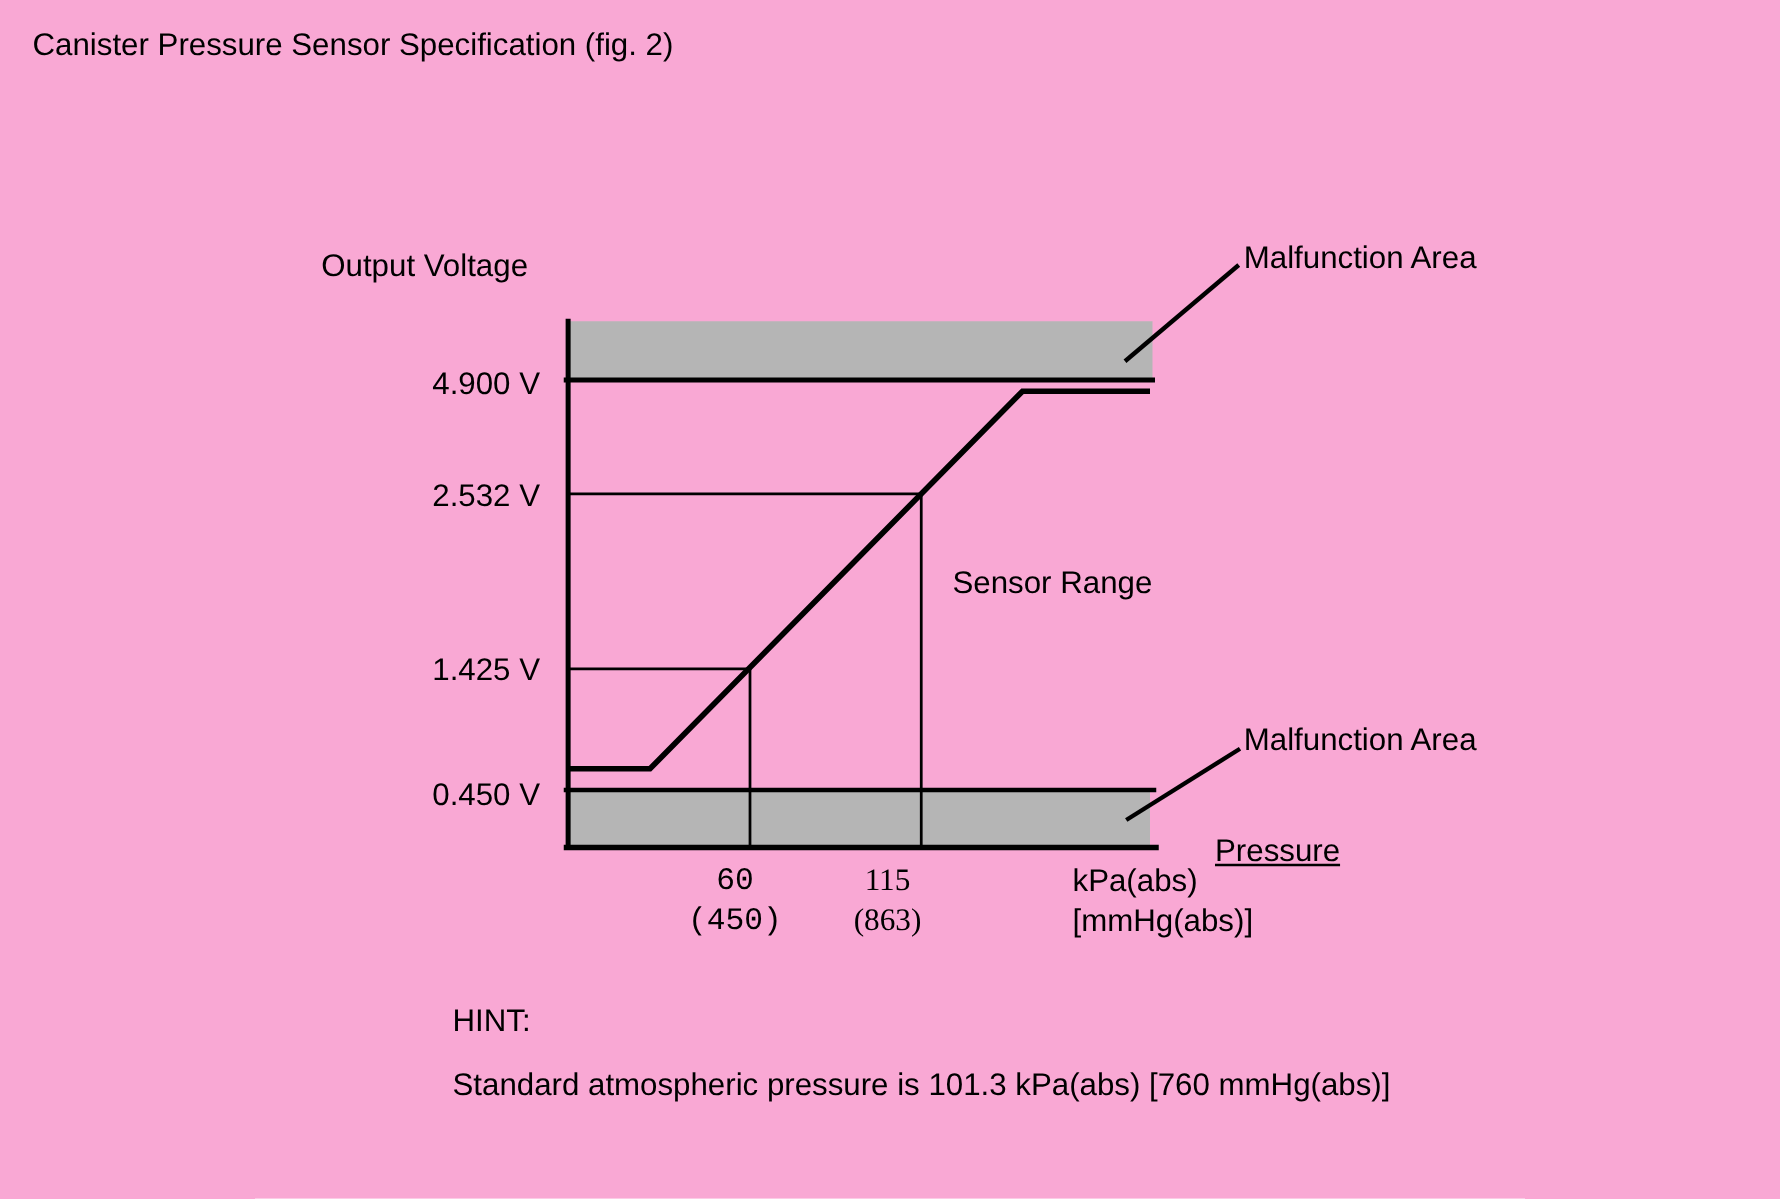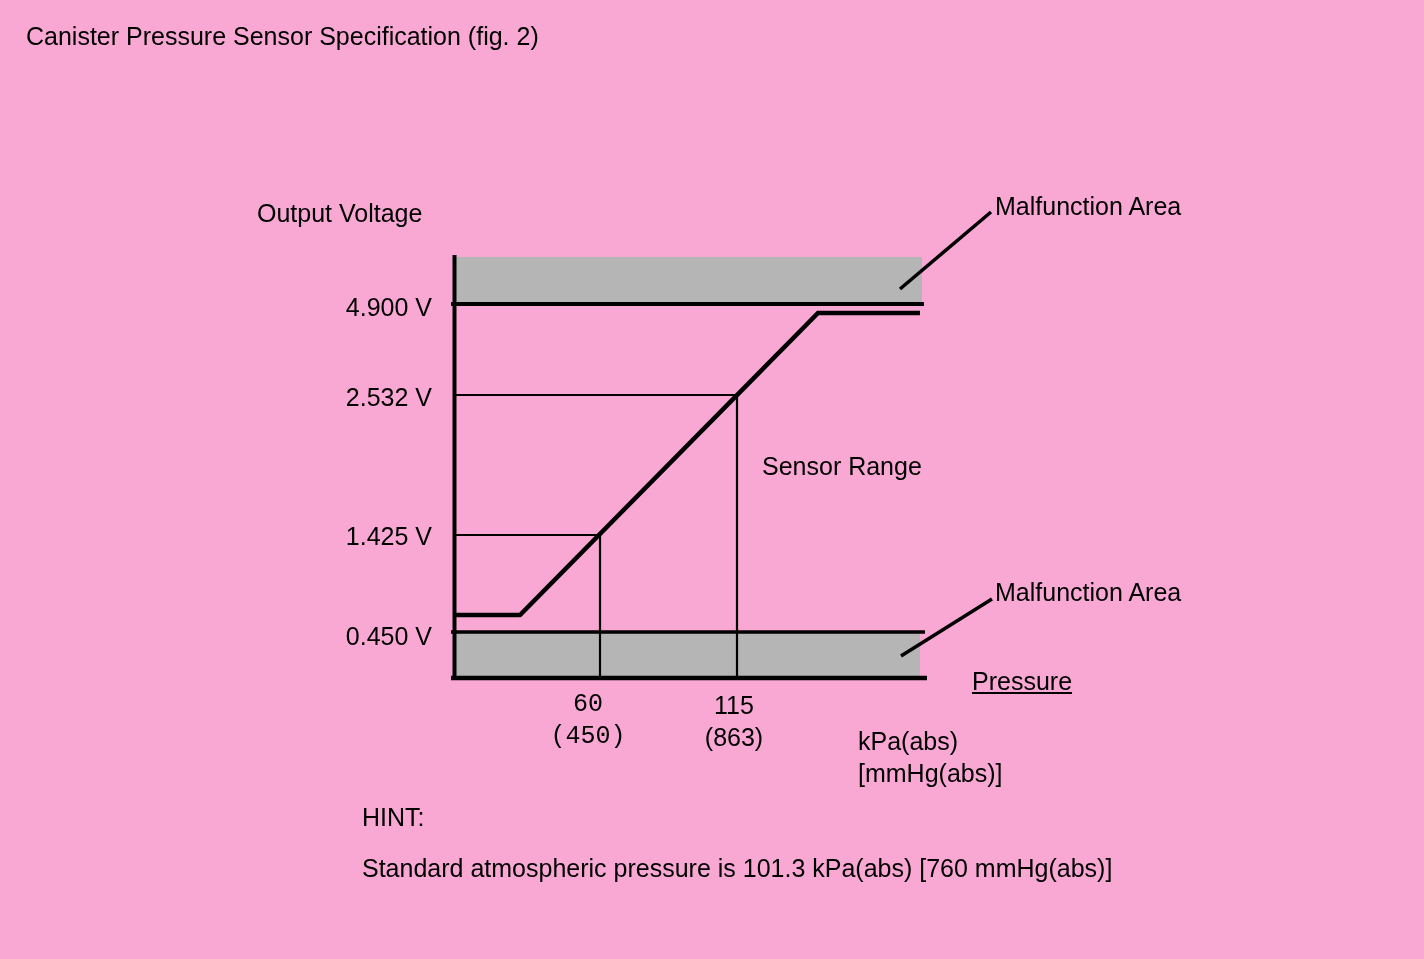--- a/index.html
+++ b/index.html
@@ -21,22 +21,22 @@
   }
   .title { left: 26px; top: 21px; }
   .y-axis-title { left: 257px; top: 198px; }
   .ytick { left: 280px; width: 152px; text-align: right; }
   .ytick-0 { top: 292px; }
   .ytick-1 { top: 382px; }
   .ytick-2 { top: 521px; text-align: right; }
   .ytick-3 { top: 621px; }
   .xtick { top: 689px; line-height: 32px; text-align: center; width: 100px; }
   .xtick-0 { left: 538px; font-family: Liberation Mono, monospace; }
-  .xtick-1 { left: 684px; }
-  .x-units { left: 858px; top: 689px; line-height: 32px; text-align: left; margin-top: 36px; }
+  .xtick-1 { left: 660px; font-family: Liberation Serif, serif; }
+  .x-units { left: 858px; top: 689px; line-height: 32px; text-align: left; }
   .x-axis-title { left: 972px; top: 666px; text-decoration: underline; }
   .malf-top { left: 995px; top: 191px; }
   .malf-bottom { left: 995px; top: 577px; }
   .usable { left: 762px; top: 451px; }
   .hint-heading { left: 362px; top: 802px; }
   .hint-text { left: 362px; top: 853px; }
   svg.chart { position: absolute; left: 0; top: 0; }
   svg.chart line, svg.chart polyline { stroke: #000000; }
 </style>
 </head>

